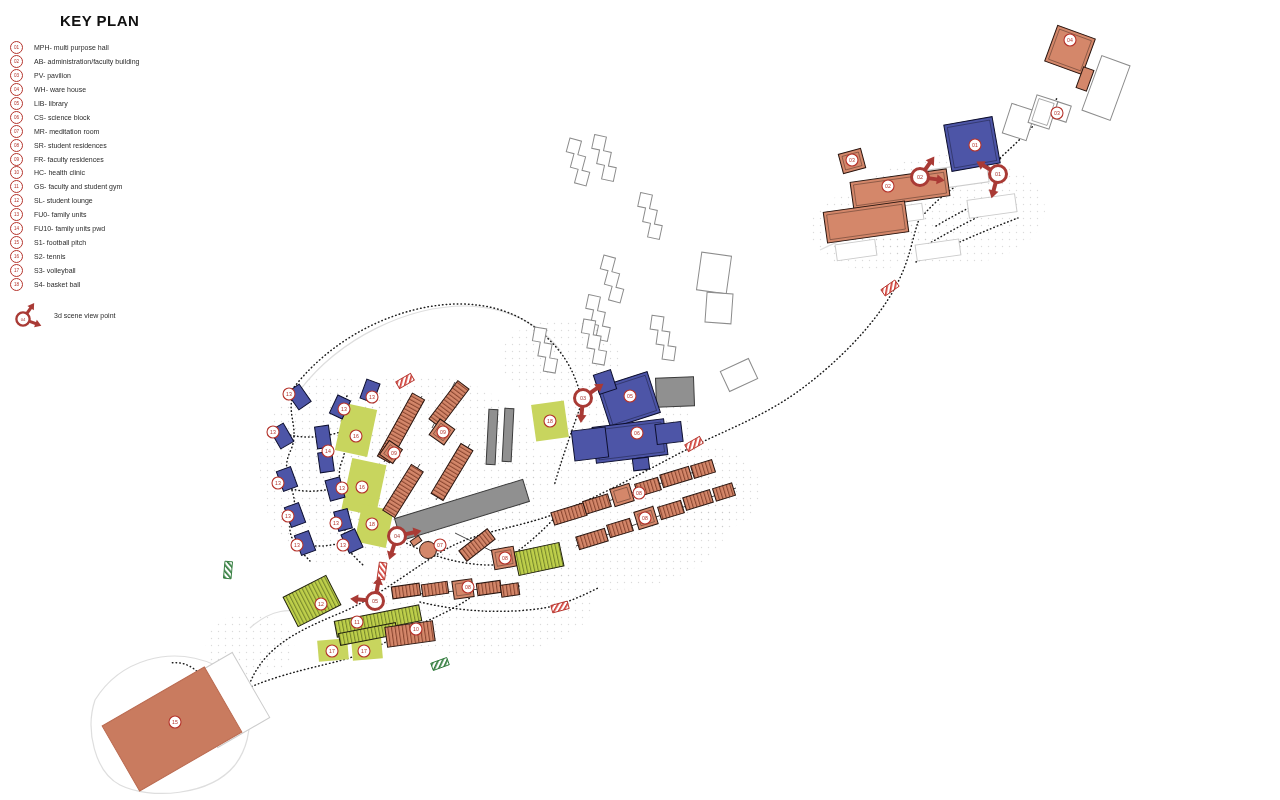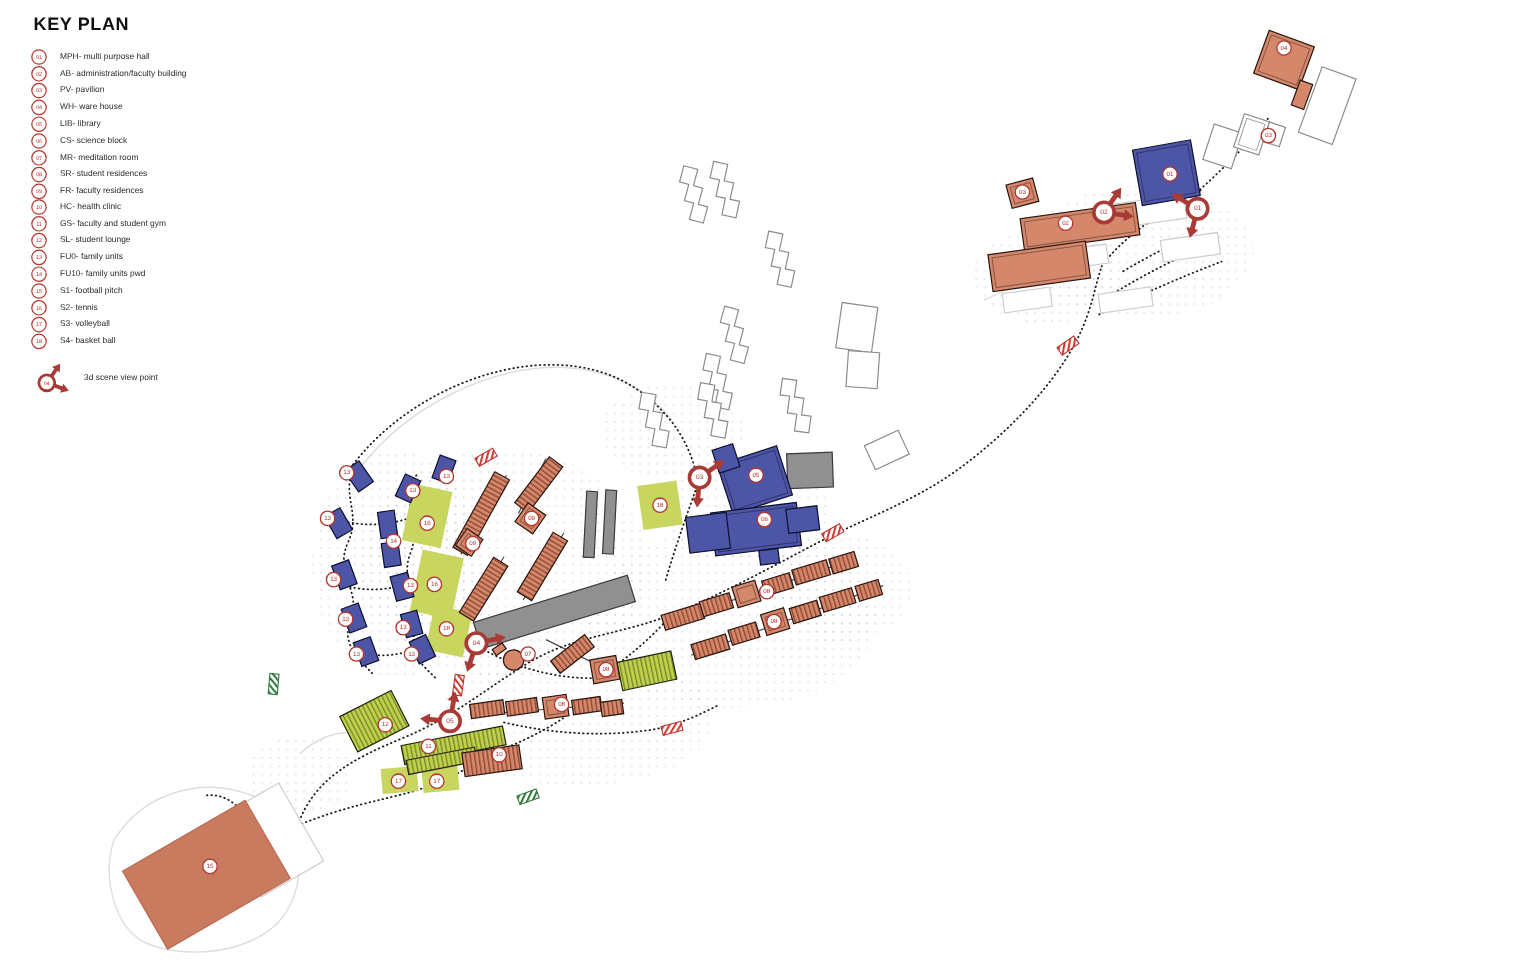--- a/index.html
+++ b/index.html
@@ -1,19 +1,19 @@
 <!DOCTYPE html>
 <html><head>
 <meta charset="utf-8">
 <style>
   html,body{margin:0;padding:0;background:#fff;}
   .canvas{position:relative;width:1280px;height:800px;background:#ffffff;overflow:hidden;
           font-family:"Liberation Sans", sans-serif;}
   #site-svg{position:absolute;left:0;top:0;}
-  .legend{position:absolute;left:26px;top:12px;z-index:5;}
+  .legend{position:absolute;left:10px;top:12px;z-index:5;text-align:right;}
   .legend h1{font-size:15px;font-weight:bold;letter-spacing:.5px;color:#111;margin:0 0 12px 2px;}
   .legend-list{display:flex;flex-direction:column;gap:0;}
   .lg-row{display:flex;align-items:center;height:13.9px;}
   .lg-num{width:11px;height:11px;border:1px solid #b5342c;border-radius:50%;color:#b5342c;
           font-size:4.6px;display:flex;align-items:center;justify-content:center;flex:0 0 auto;}
   .lg-text{font-size:7px;color:#2b2b2b;margin-left:11px;white-space:nowrap;}
   .lg-vp-row{display:flex;align-items:center;margin-top:4px;}
   .lg-vp-row .lg-text{margin-left:2px;}
 </style>
 </head>

